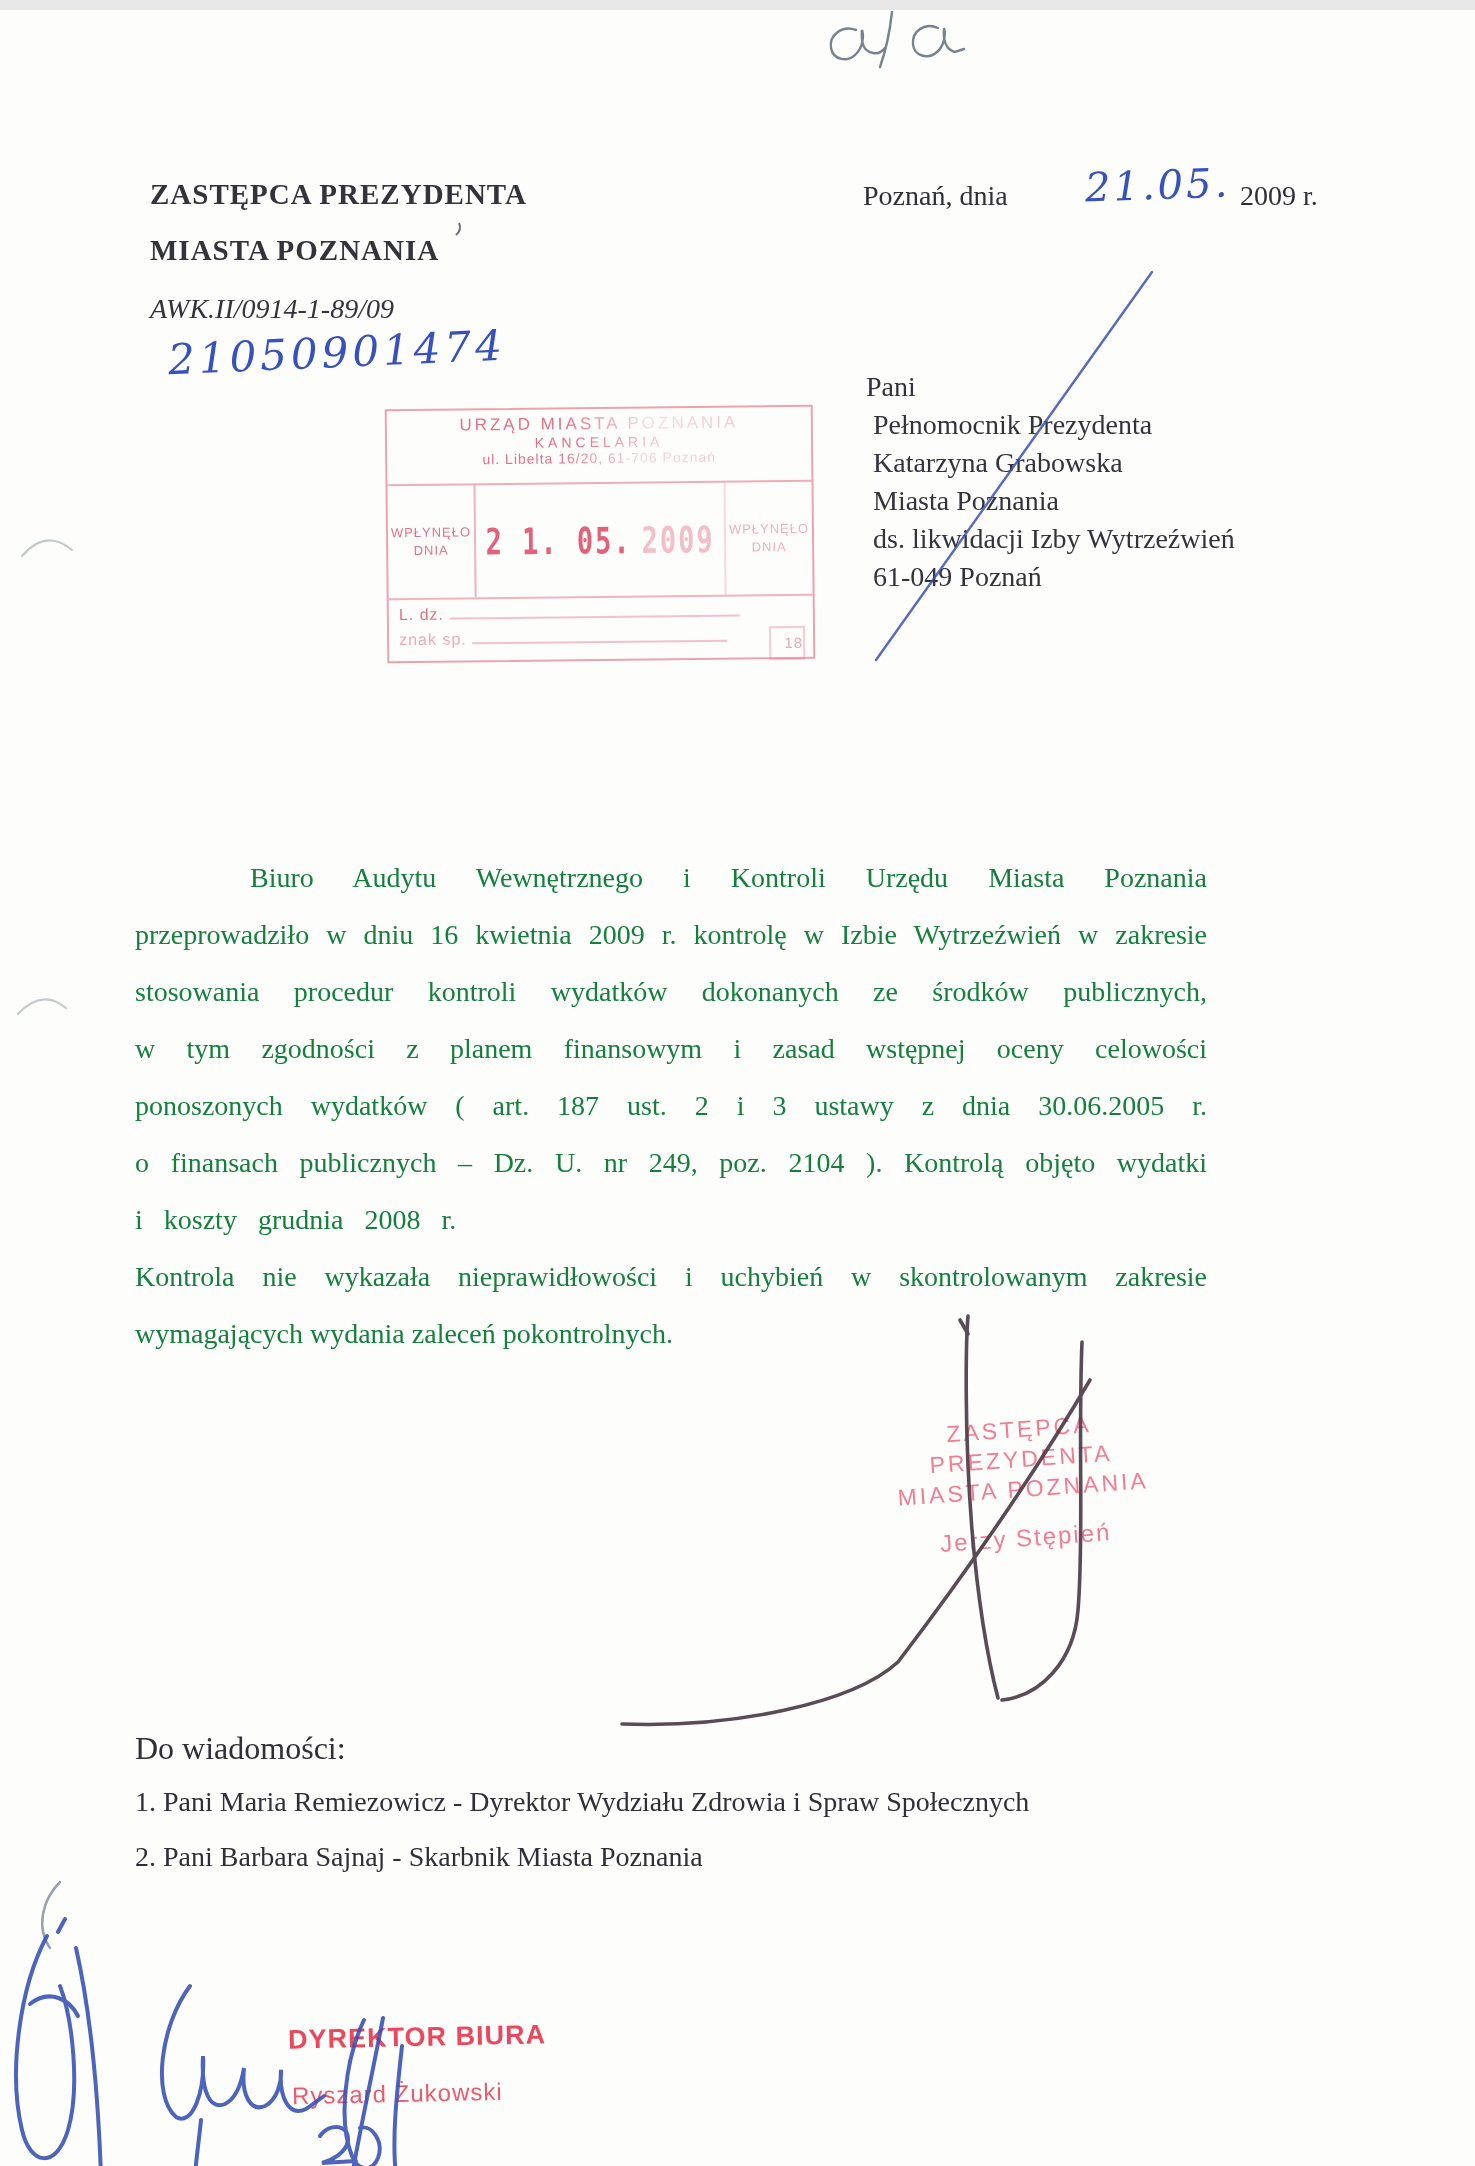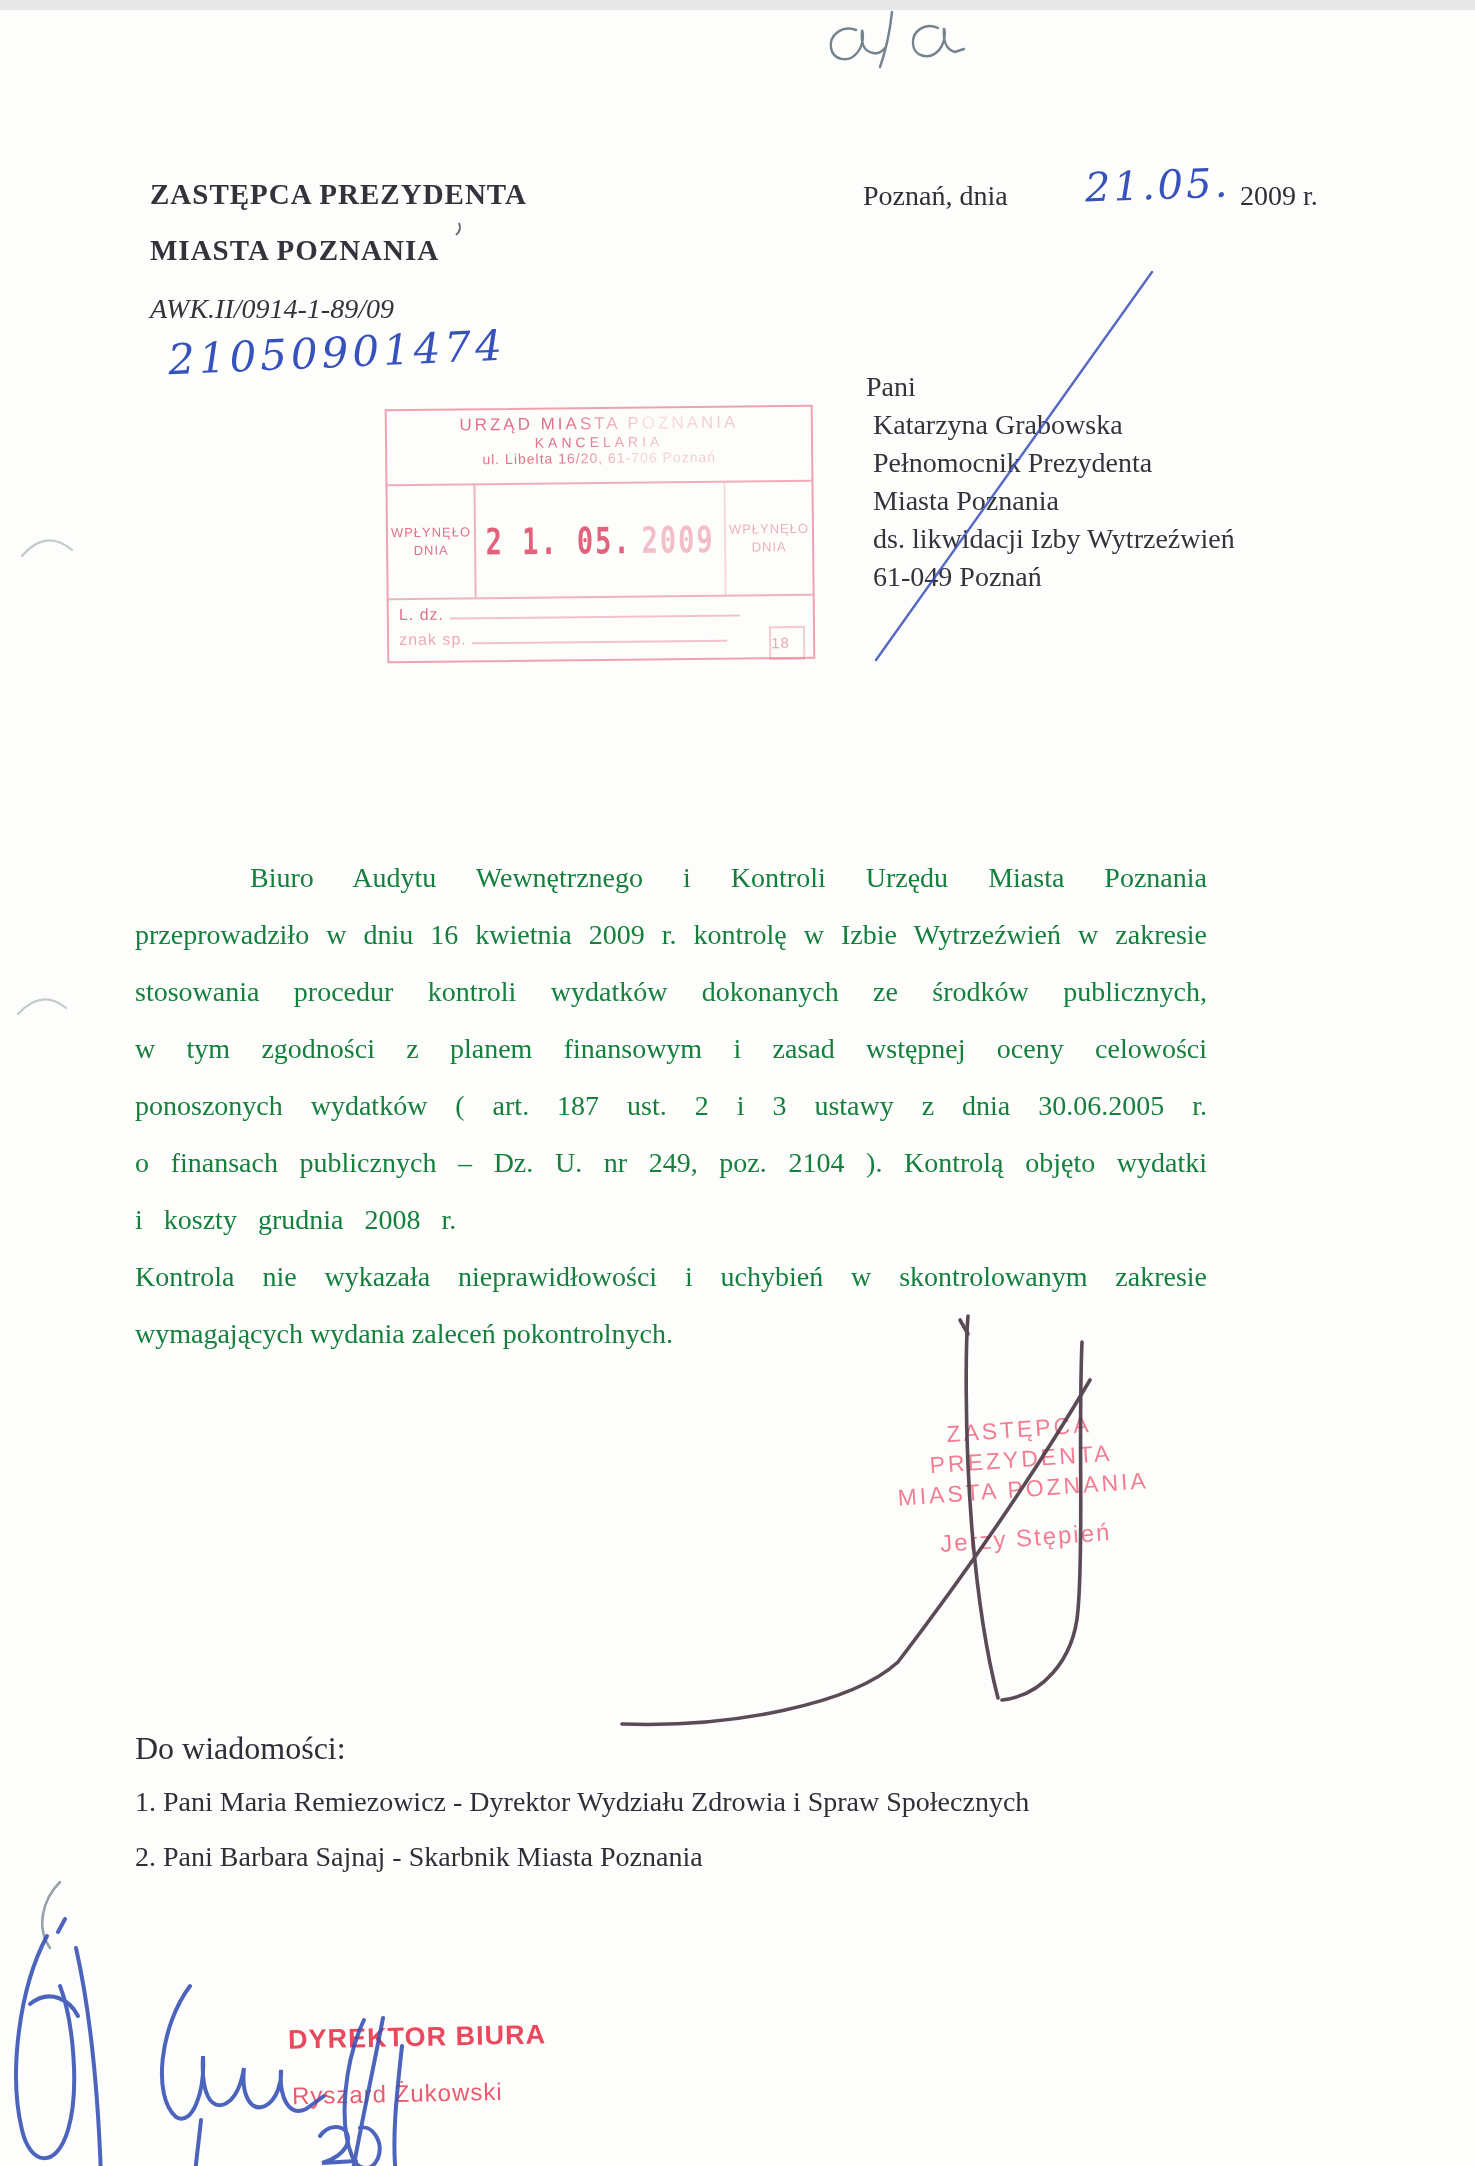--- a/index.html
+++ b/index.html
@@ -41,21 +41,21 @@
   .rs-cell.left  { border-right:2px solid rgba(226,96,120,.5); }
   .rs-cell.right { border-left:2px solid rgba(226,96,120,.45); opacity:.55; }
   .rs-datezone { flex:1; display:flex; align-items:center; justify-content:center; gap:10px; }
   .rs-date { font-family:"DejaVu Sans Mono", monospace; font-weight:bold; font-size:27px;
     letter-spacing:2px; color:#e05672; transform:scaleY(1.35); }
   .rs-date.faded { opacity:.4; }
   .rs-bottom { position:relative; height:64px; padding:6px 0 0 10px; font-size:16px; letter-spacing:1px; }
   .rs-row { margin-bottom:7px; }
   .rs-u { display:inline-block; height:12px; border-bottom:2px solid rgba(226,96,120,.4); }
   .rs-box { position:absolute; right:8px; bottom:6px; width:32px; height:30px;
-    border:2px solid rgba(226,96,120,.55); font-size:15px; text-align:left; line-height:30px; opacity:.6; }
+    border:2px solid rgba(226,96,120,.55); font-size:15px; text-align:right; line-height:30px; opacity:.6; }
 
   
   .recipient { left:866px; top:358px; font-size:28px; line-height:38px; color:#33333c; }
   .recipient div:not(:first-child) { padding-left:7px; }
 
   
   .bodytext { left:135px; top:839px; width:1072px; font-size:28px; color:#15803d; }
   .bl { height:57px; line-height:57px; }
   .bl.just { text-align:justify; text-align-last:justify; }
   .bl.first { padding-left:115px; }
@@ -123,22 +123,22 @@
       <div class="rs-row">
         <span style="opacity:.6">znak sp.</span>
         <span class="rs-u" style="width:255px"></span>
       </div>
       <div class="rs-box">18</div>
     </div>
   </div>
 
   <div class="abs recipient">
     <div>Pani</div>
+    <div>Pełnomocnik Prezydenta</div>
     <div>Katarzyna Grabowska</div>
-    <div>Pełnomocnik Prezydenta</div>
     <div>Miasta Poznania</div>
     <div>ds. likwidacji Izby Wytrzeźwień</div>
     <div>61-049 Poznań</div>
   </div>
 
   <div class="abs bodytext">
     <div class="bl just first">Biuro Audytu Wewnętrznego i Kontroli Urzędu Miasta Poznania</div>
     <div class="bl just">przeprowadziło w dniu 16 kwietnia 2009 r. kontrolę w Izbie Wytrzeźwień w zakresie</div>
     <div class="bl just">stosowania procedur kontroli wydatków dokonanych ze środków publicznych,</div>
     <div class="bl just">w tym zgodności z planem finansowym i zasad wstępnej oceny celowości</div>

